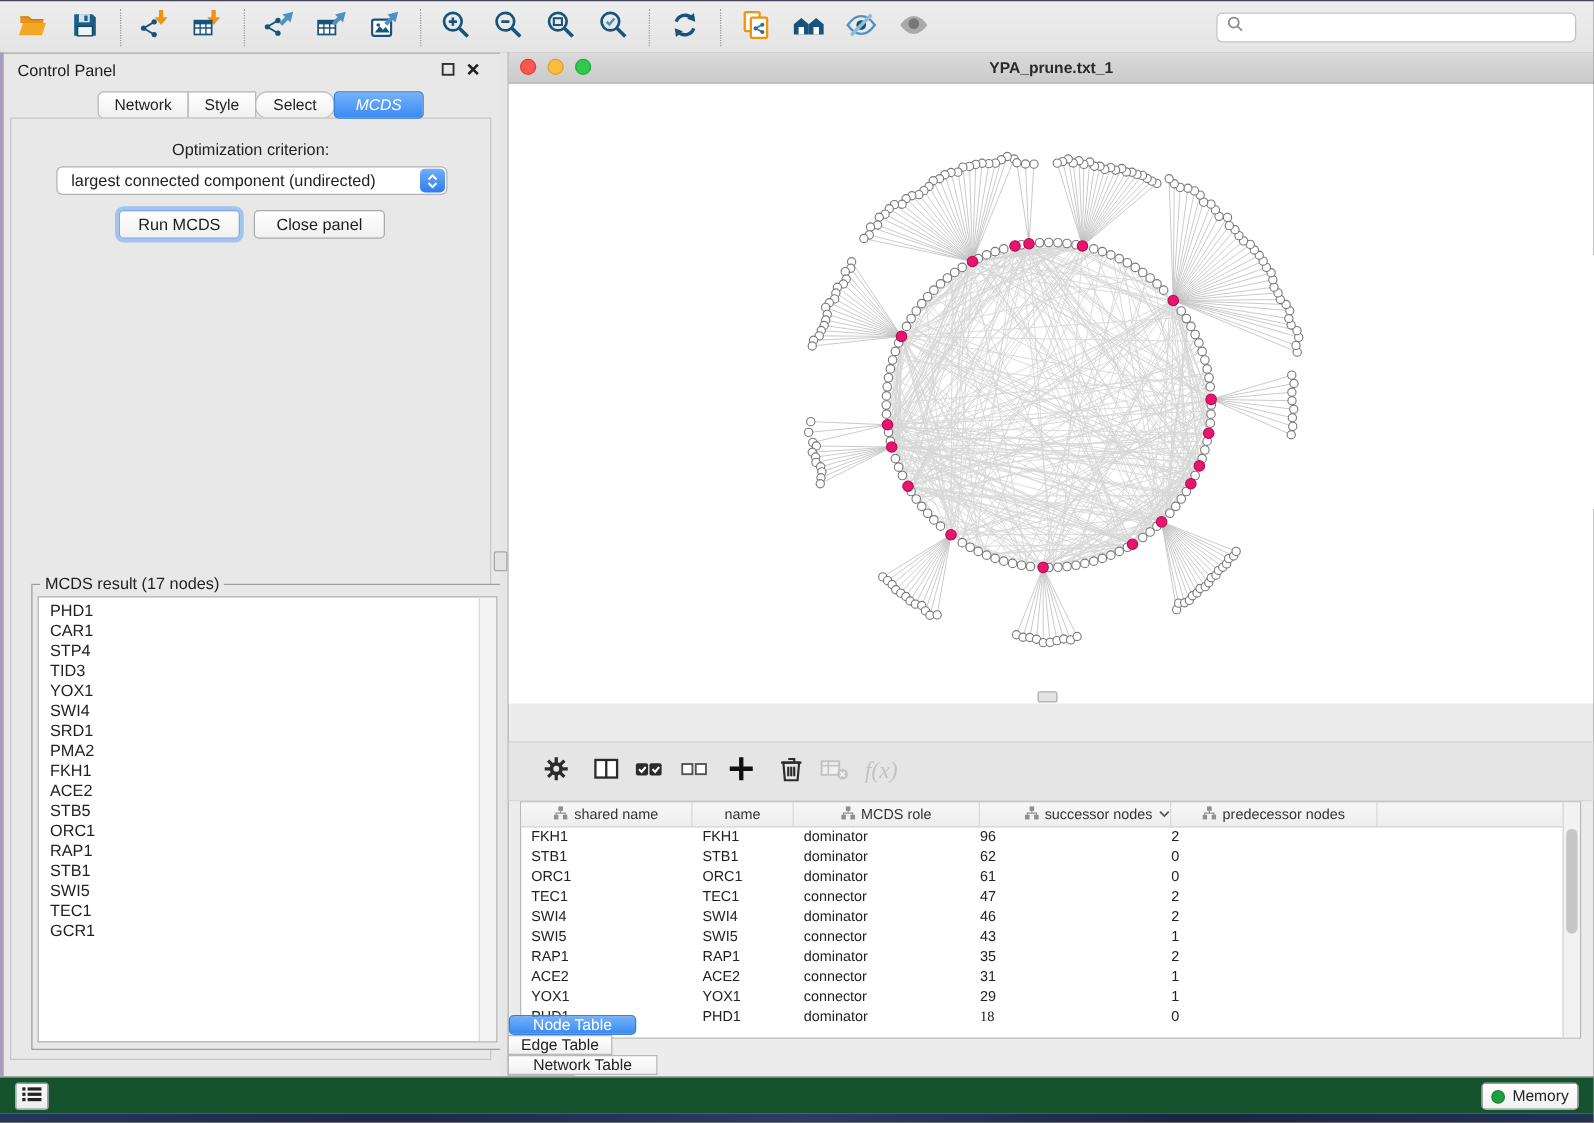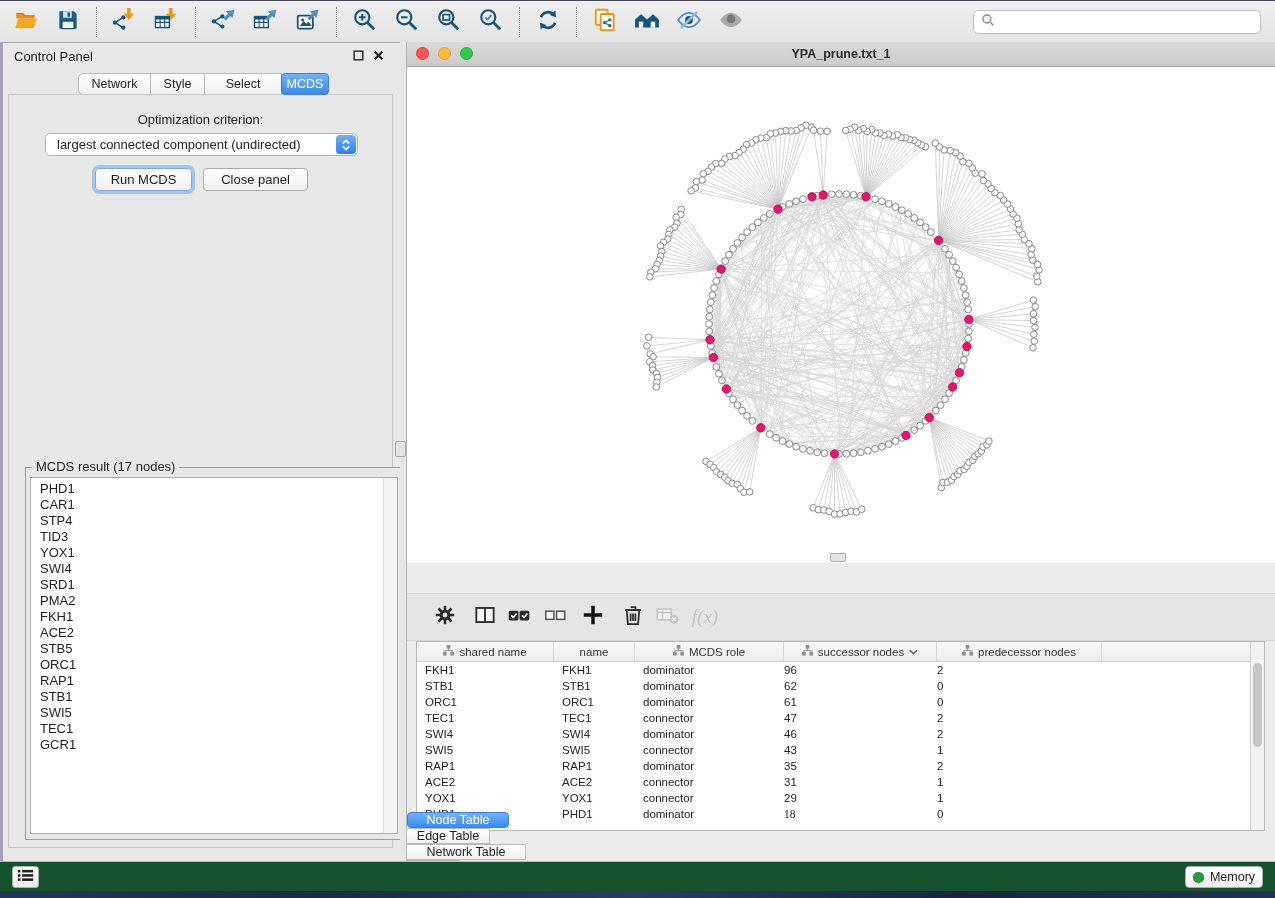--- a/index.html
+++ b/index.html
@@ -261,22 +261,22 @@
       </span>
     <span>
         <svg width="13" height="13" viewBox="0 0 12 12">
           <path d="M2.5 2.5l7 7M9.5 2.5l-7 7" stroke="#222" stroke-width="2"></path>
         </svg>
       </span>
   </div>
   <div class="cp-tabs" id="cp-tabs">
       <div class="seg" style="width: 73px;">Network</div>
       <div class="seg" style="width: 55px;">Style</div>
-      <div class="seg" style="width: 78px;">Select</div>
-      <div class="seg active" style="width: 48px;">MCDS</div>
+      <div class="seg" style="width: 64px; border-radius: 10px;">Select</div>
+      <div class="seg active" style="width: 72px; font-style: italic;">MCDS</div>
     </div>
 
   <div class="cp-content">
     <div class="opt-label">Optimization criterion:</div>
     <div class="dropdown">
       <span class="val">largest connected component (undirected)</span>
       <span class="stepper">
           <svg width="10" height="12" viewBox="0 0 10 13">
             <path d="M1.5 5L5 1.5 8.5 5M1.5 8L5 11.5 8.5 8" stroke="#fff" stroke-width="1.7" fill="none"></path>
           </svg>
@@ -1221,21 +1221,21 @@
             <span><svg width="11" height="11" viewBox="0 0 12 12">
                 <g fill="#8f8f8f" stroke="#8f8f8f">
                   <rect x="4.5" y="0.5" width="3" height="3"></rect>
                   <rect x="0.5" y="8" width="3" height="3"></rect>
                   <rect x="8.5" y="8" width="3" height="3"></rect>
                   <path d="M6 3.5V6M2 8V6h8v2" fill="none" stroke-width="1"></path>
                 </g>
               </svg></span>
             <span>MCDS role</span>
           </div>
-          <div class="th" style="width: 153px;">
+          <div class="th" style="width: 153px; justify-content: flex-end;">
             <span><svg width="11" height="11" viewBox="0 0 12 12">
                 <g fill="#8f8f8f" stroke="#8f8f8f">
                   <rect x="4.5" y="0.5" width="3" height="3"></rect>
                   <rect x="0.5" y="8" width="3" height="3"></rect>
                   <rect x="8.5" y="8" width="3" height="3"></rect>
                   <path d="M6 3.5V6M2 8V6h8v2" fill="none" stroke-width="1"></path>
                 </g>
               </svg></span>
             <span>successor nodes</span>
             <span><svg width="9" height="7" viewBox="0 0 10 8">

